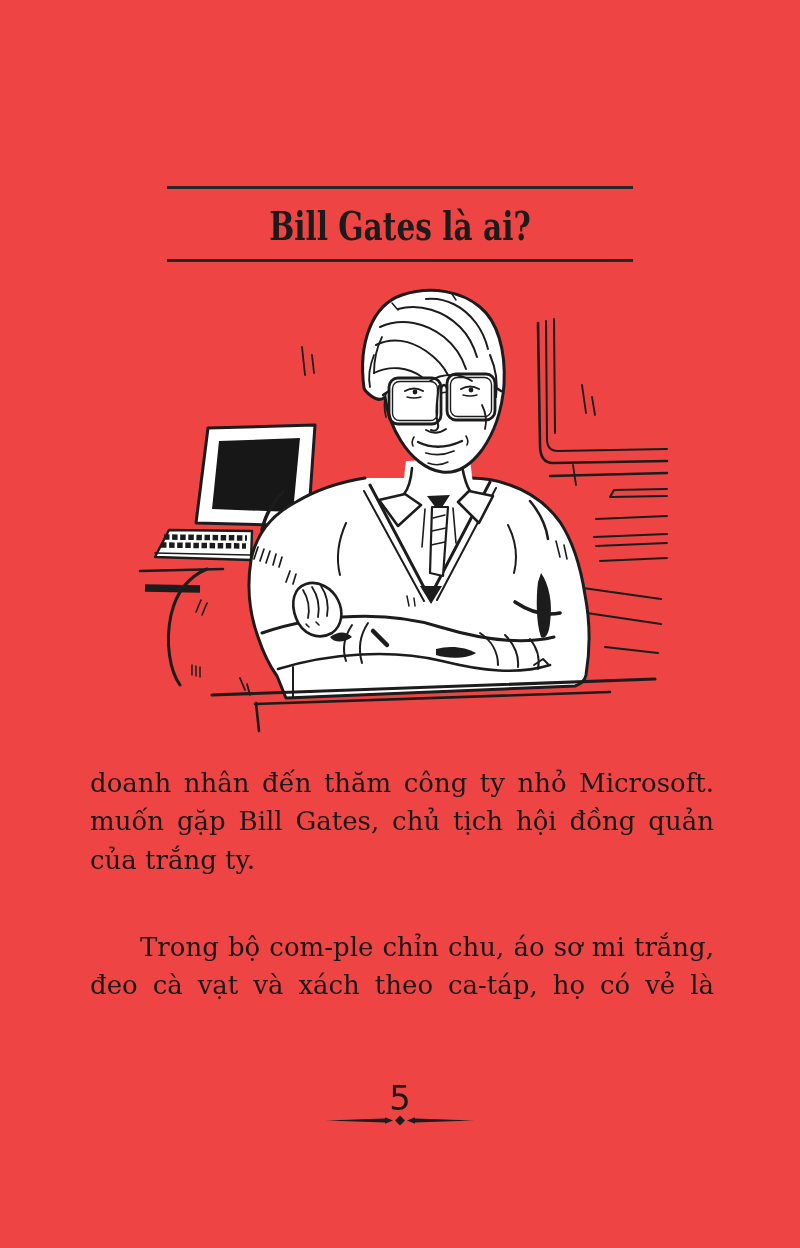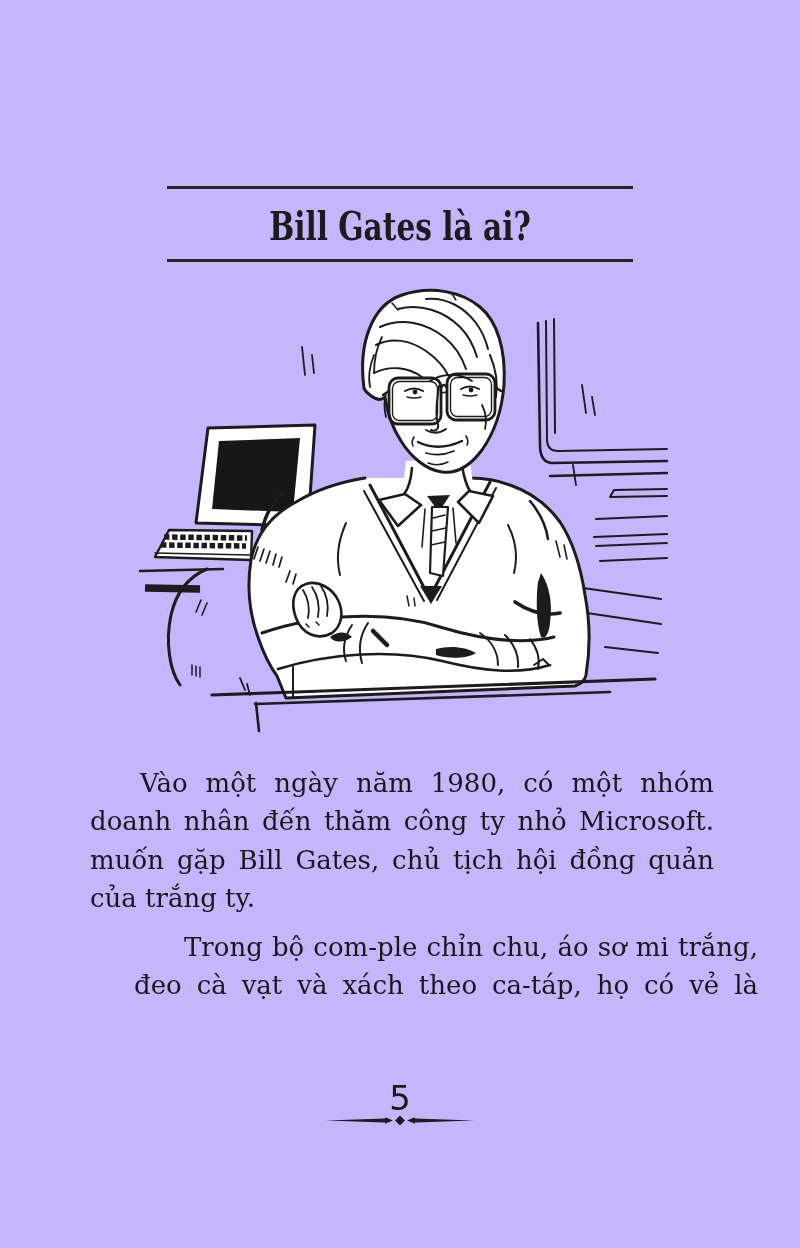--- a/index.html
+++ b/index.html
@@ -1,39 +1,39 @@
 <!DOCTYPE html>
 <html><head>
 <meta charset="utf-8">
 <style>
   html,body{margin:0;padding:0;background:#e8e8e8;}
   .page{
     position:relative;
     width:800px;height:1248px;
     margin:0 auto;
-    background:#c4b5fd;
+    background:#ef4444;
     overflow:hidden;
     font-family:"DejaVu Serif","Liberation Serif",serif;
     color:#1c1c1c;
   }
   .rule{position:absolute;height:3px;background:#262626;}
   .rule.top{left:167px;top:186px;width:466px;}
   .rule.bottom{left:167px;top:259px;width:466px;}
   .chapter-title{
     position:absolute;left:0;right:0;top:202px;margin:0;
     text-align:center;
     font-family:"DejaVu Serif",serif;
     font-weight:bold;font-size:40px;line-height:48px;
     letter-spacing:0px;color:#1b1b1b;
     transform:scaleX(0.74);
   }
   .illustration{position:absolute;left:130px;top:285px;width:545px;height:460px;}
   .bodytext{position:absolute;left:90px;width:624px;}
   .p1{top:764px;}
-  .p2{top:928px;margin-left:44px;}
+  .p2{top:928px;}
   .tline{
     height:38.4px;line-height:38.4px;font-size:26px;
     white-space:nowrap;color:#191919;
   }
   .jfull{text-align:justify;text-align-last:justify;white-space:normal;height:38.4px;overflow:hidden;}
   .indent{padding-left:50px;}
   .pagenum{
     position:absolute;left:0;right:0;top:1080px;
     text-align:center;font-family:"DejaVu Sans","Liberation Sans",sans-serif;
     font-size:34px;line-height:36px;color:#1b1b1b;font-weight:400;
@@ -211,21 +211,20 @@
     <g stroke-width="1.8">
       <path d="M172,62 L175,90"></path>
       <path d="M182,70 L184,88"></path>
       <path d="M452,100 L456,128"></path>
       <path d="M462,112 L465,130"></path>
       <path d="M443,180 L446,200"></path>
     </g>
   </svg>
 
   <div class="bodytext p1">
-    <div class="tline jfull indent">Vào một ngày năm 1980, có một nhóm</div>
     <div class="tline jfull">doanh nhân đến thăm công ty nhỏ Microsoft. Họ</div>
     <div class="tline jfull">muốn gặp Bill Gates, chủ tịch hội đồng quản trị</div>
     <div class="tline">của trắng ty.</div>
   </div>
 
   <div class="bodytext p2">
     <div class="tline jfull indent">Trong bộ com-ple chỉn chu, áo sơ mi trắng,</div>
     <div class="tline jfull">đeo cà vạt và xách theo ca-táp, họ có vẻ là những</div>
   </div>
 

